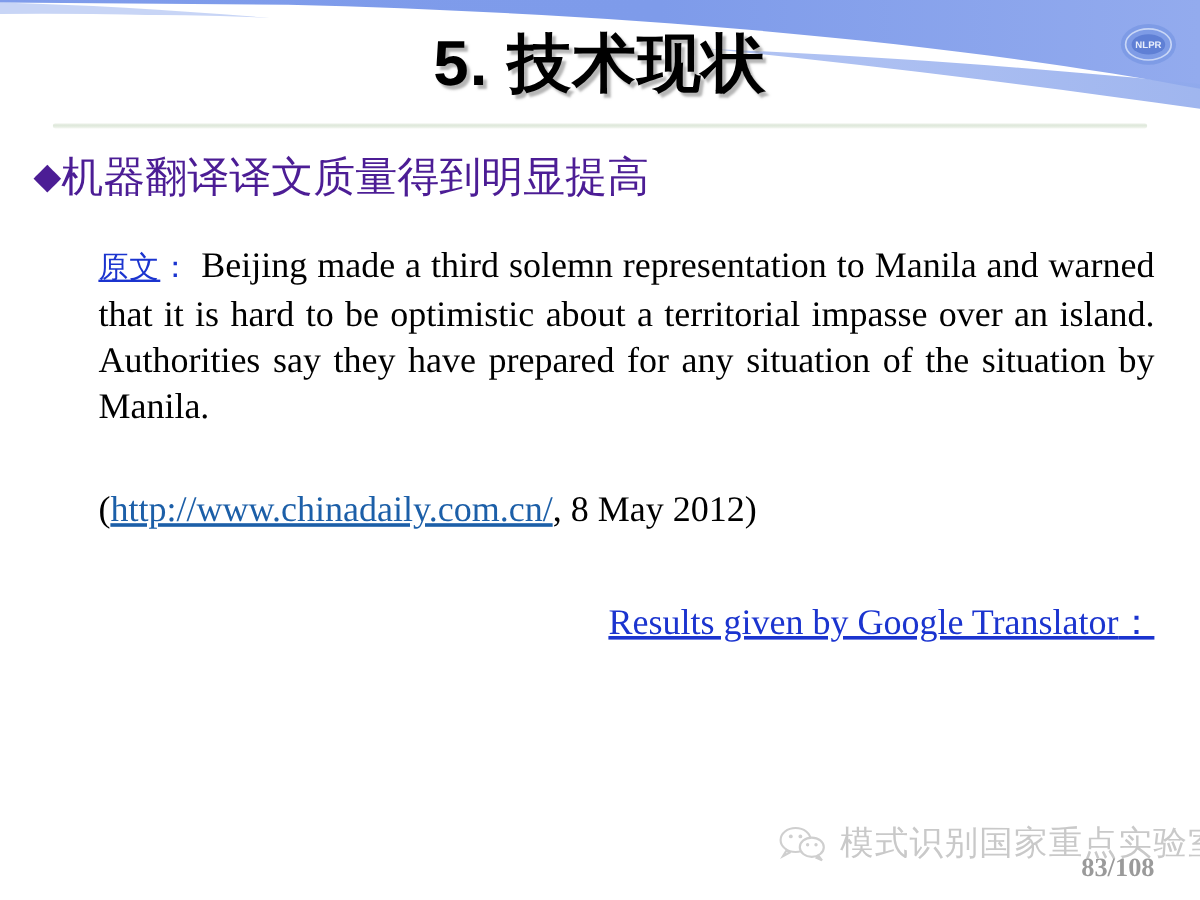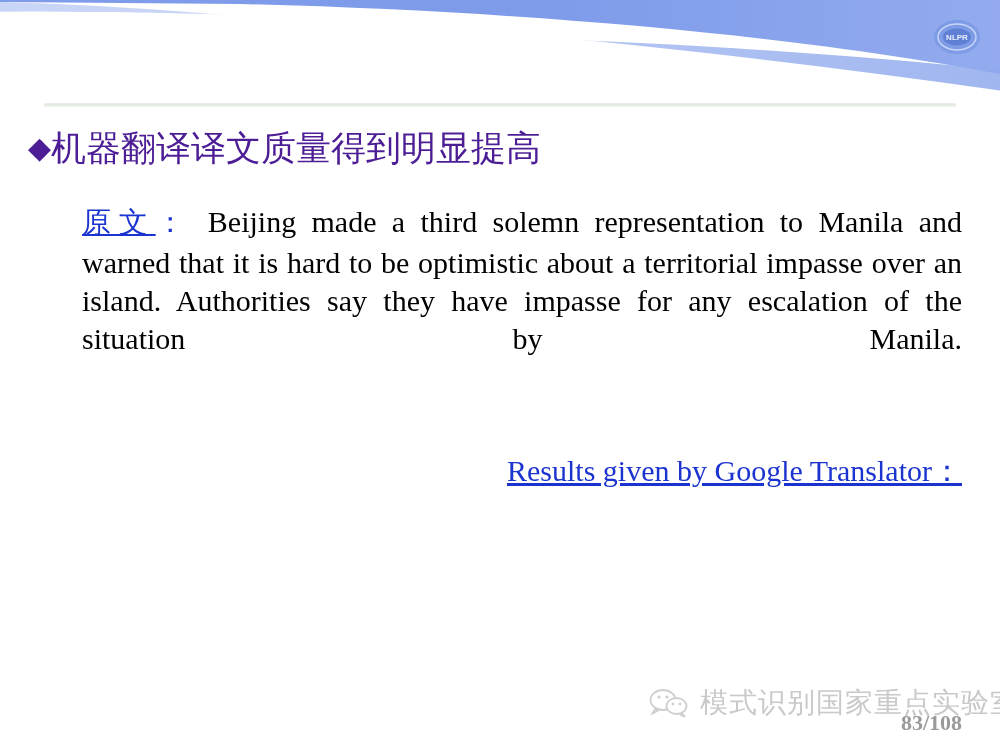--- a/index.html
+++ b/index.html
@@ -110,21 +110,21 @@
   .lnk {
     color: #1b34cf;
     text-decoration: underline;
   }
   .lnk-url {
     color: #1c5fa8;
     text-decoration: underline;
   }
   .cn-label {
     font-family: Liberation Mono, monospace;
-    font-size: 29px;
+    font-size: 25px;
   }
   .colon-blue {
     color: #1b34cf;
   }
   .para-cite {
     margin: 10px 0 0 0;
     text-align: left;
   }
   .para-results {
     margin: 56px 0 0 0;
@@ -198,32 +198,34 @@
 
   <div class="logo-badge">
     <svg width="50" height="40" viewBox="0 0 50 40" xmlns="http://www.w3.org/2000/svg">
       <ellipse cx="25" cy="20" rx="23" ry="17" fill="#6f8fe0" opacity="0.55"></ellipse>
       <ellipse cx="25" cy="20" rx="19" ry="13" fill="none" stroke="#c8d6f6" stroke-width="1.4"></ellipse>
       <ellipse cx="25" cy="20" rx="14" ry="8.5" fill="#3f63c4" opacity="0.5"></ellipse>
       <text x="25" y="23" text-anchor="middle" font-family="Liberation Sans, sans-serif" font-size="8" font-weight="bold" fill="#e8eefc">NLPR</text>
     </svg>
   </div>
 
+  <div class="title">5. 技术现状</div>
 
   <div class="title-rule"></div>
 
   <div class="bullet-line">
     <span class="bullet-glyph">◆</span><span>机器翻译译文质量得到明显提高</span>
   </div>
 
   <div class="body-block">
 
     <p class="para-source"><span class="cn-label lnk">原文</span><span class="cn-label colon-blue">：</span>
-      <span>Beijing made a third solemn representation to Manila and warned that it is hard to be optimistic about a territorial impasse over an island. Authorities say they have impasse for any escalation of the situation by Manila.</span></p>
-
+      <span>Beijing made a third solemn representation to Manila and warned that it is hard to be optimistic about a territorial impasse over an island. Authorities say they have prepared for any situation of the situation by Manila.</span></p>
+
+    <p class="para-cite"><span>(</span><span class="lnk-url">http://www.chinadaily.com.cn/</span><span>, 8 May 2012)</span></p>
 
     <p class="para-results"><span class="results-text">Results given by Google Translator</span><span class="results-text">：</span></p>
 
   </div>
 
   <div class="footer-mark">
     <span>
       <svg class="wechat-icon" width="42" height="32" viewBox="0 0 42 32" xmlns="http://www.w3.org/2000/svg">
         <ellipse cx="15" cy="13" rx="12.5" ry="10" fill="none" stroke="#cfcfcf" stroke-width="1.8"></ellipse>
         <path d="M7.5,21.5 L4.5,26.5 L10,23.5 Z" fill="none" stroke="#cfcfcf" stroke-width="1.8"></path>

